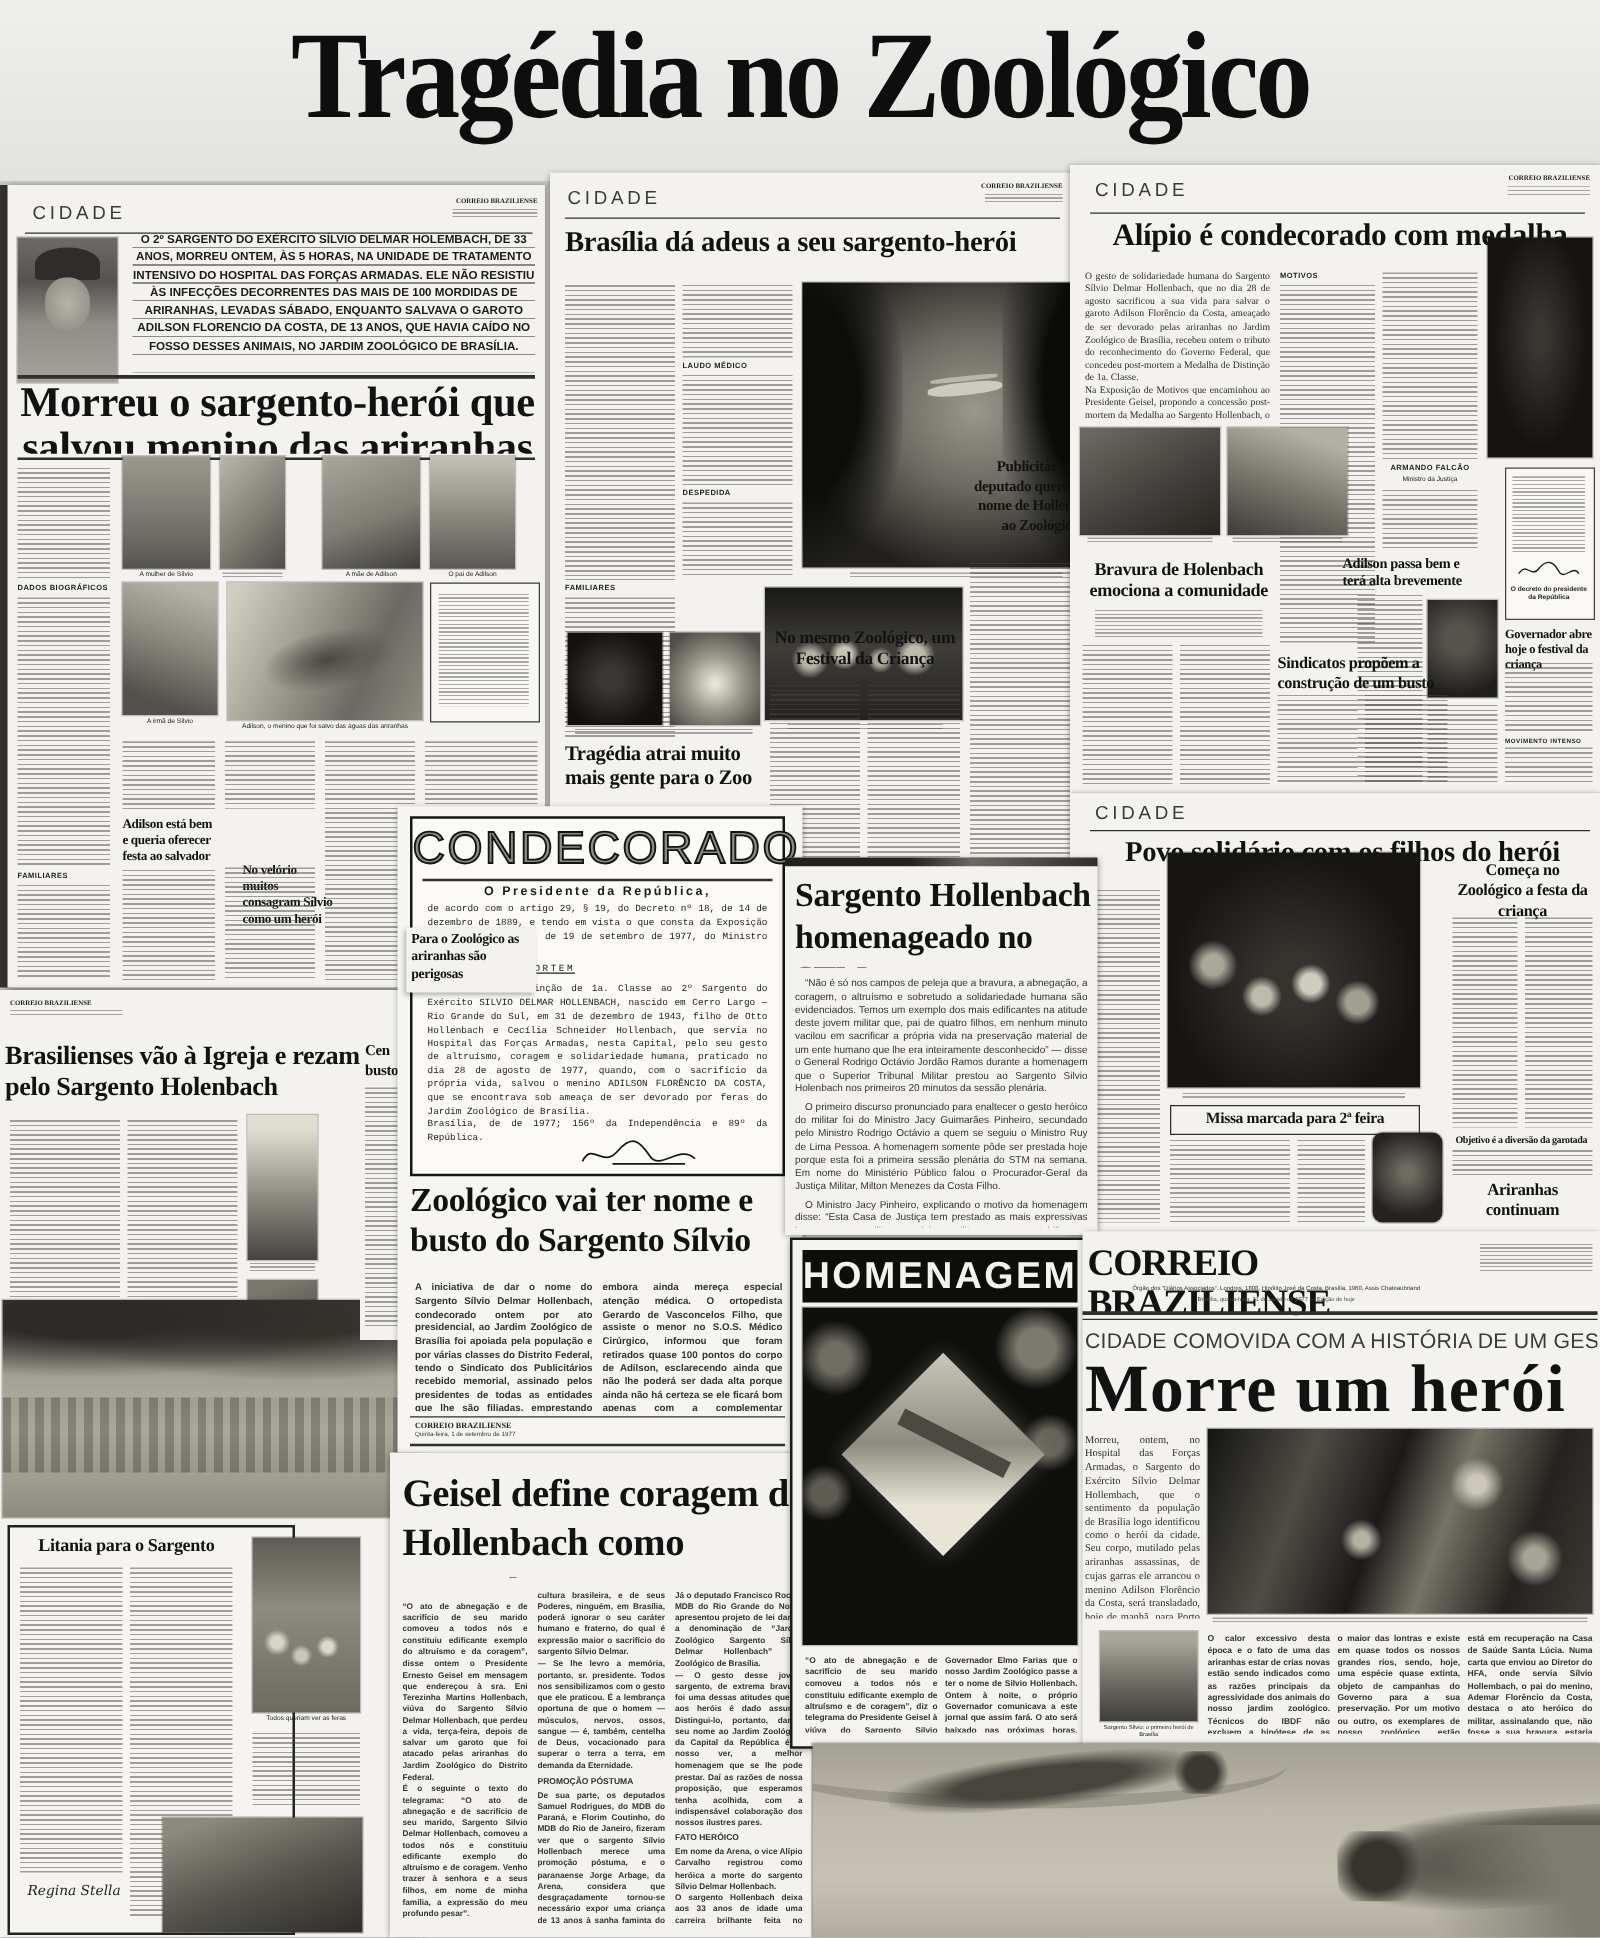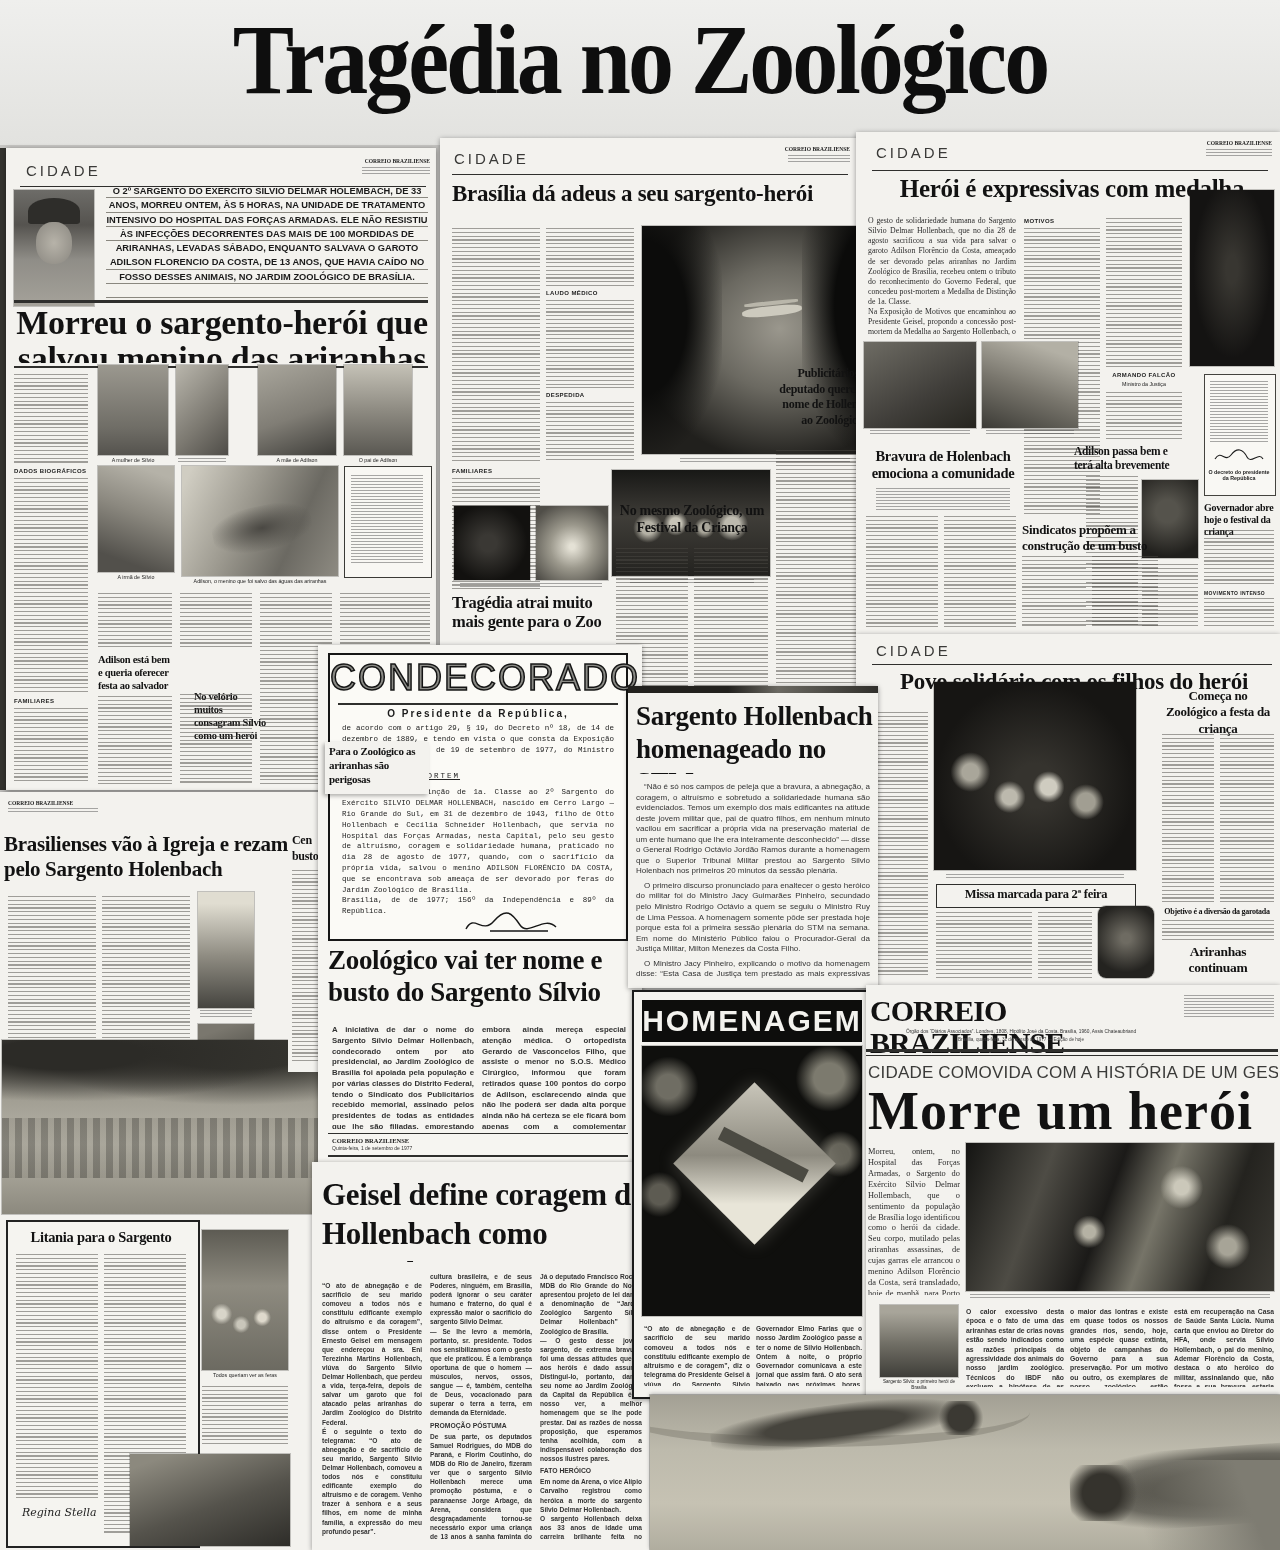--- a/index.html
+++ b/index.html
@@ -119,21 +119,21 @@
     <div class="abs h ctr" style="left:176px;top:365px;width:152px;font-size:14px;line-height:1.2;">No mesmo Zoológico, um Festival da Criança</div>
     <div class="abs gk" style="left:176px;top:410px;width:72px;height:140px;"></div>
     <div class="abs gk" style="left:254px;top:410px;width:74px;height:140px;"></div>
   </div>
 
   <div class="clip" style="left:856px;top:132px;width:424px;height:502px;">
     <div class="abs cid" style="left:20px;top:12px;">CIDADE</div>
     <div class="abs papertag" style="left:330px;top:8px;width:86px;text-align:right;">CORREIO BRAZILIENSE</div>
     <div class="abs gkt" style="left:350px;top:17px;width:66px;height:8px;"></div>
     <div class="abs rl" style="left:16px;top:38px;width:396px;height:1px;"></div>
-    <div class="abs h ctr overflowh" style="left:24px;top:44px;width:384px;height:32px;font-size:25px;">Herói é expressivas com medalha</div>
+    <div class="abs h ctr overflowh" style="left:24px;top:44px;width:384px;height:32px;font-size:25px;">Alípio é condecorado com medalha</div>
     <div class="abs bs pre overflowh" style="left:12px;top:84px;width:148px;height:120px;">O gesto de solidariedade humana do Sargento Sílvio Delmar Hollenbach, que no dia 28 de agosto sacrificou a sua vida para salvar o garoto Adilson Florêncio da Costa, ameaçado de ser devorado pelas ariranhas no Jardim Zoológico de Brasília, recebeu ontem o tributo do reconhecimento do Governo Federal, que concedeu post-mortem a Medalha de Distinção de 1a. Classe.
 Na Exposição de Motivos que encaminhou ao Presidente Geisel, propondo a concessão post-mortem da Medalha ao Sargento Hollenbach, o Ministro Armando Falcão, da Justiça, afirma que a morte do militar “atingiu os sentimentos de todos nós que, nesse holocausto, vimos um belo, dramático e edificante exemplo de altruísmo, coragem e solidariedade humana”.
 Diz ainda o Ministro da Justiça que “de todo o Brasil surgiram e ainda chegam manifestações de reverente admiração e respeito pelo sacrifício do bravo Sargento Holenbach”.
 É o seguinte o texto do Decreto divulgado no final da tarde de ontem pela Assessoria de Imprensa da Presidência.</div>
     <div class="abs mlab" style="left:168px;top:86px;">MOTIVOS</div>
     <div class="abs gk" style="left:168px;top:96px;width:76px;height:286px;"></div>
     <div class="abs gk" style="left:250px;top:86px;width:76px;height:150px;"></div>
     <div class="abs mlab ctr" style="left:250px;top:240px;width:76px;">ARMANDO FALCÃO</div>
     <div class="abs cap" style="left:250px;top:249px;width:76px;">Ministro da Justiça</div>
     <div class="abs gk" style="left:250px;top:260px;width:76px;height:48px;"></div>
@@ -197,21 +197,21 @@
     <div class="abs gk" style="left:8px;top:104px;width:88px;height:248px;"></div>
     <div class="abs gk" style="left:102px;top:104px;width:88px;height:248px;"></div>
     <div class="abs ph" style="left:198px;top:100px;width:56px;height:116px;background:linear-gradient(180deg,#e0ddd1 10%,#8f8c82 55%,#45443f);"></div>
     <div class="abs gkt" style="left:200px;top:218px;width:52px;height:8px;"></div>
     <div class="abs ph" style="left:198px;top:232px;width:56px;height:112px;background:linear-gradient(160deg,#7a776e 10%,#3b3a35 60%,#191816);"></div>
     <div class="abs gkt" style="left:200px;top:346px;width:52px;height:8px;"></div>
     <div class="abs ph" style="left:2px;top:248px;width:334px;height:174px;background:linear-gradient(180deg,#76746b 0%,#9e9b90 30%,#b7b4a8 60%,#8c897e 100%);">
       <div class="abs" style="left:0;top:0;width:334px;height:70px;background:radial-gradient(ellipse at 20% 20%,#2c2b27 20%,rgba(0,0,0,0) 60%),radial-gradient(ellipse at 70% 10%,#34332e 25%,rgba(0,0,0,0) 65%);"></div>
       <div class="abs" style="left:0;top:78px;width:334px;height:60px;background:repeating-linear-gradient(90deg,rgba(30,29,26,.55) 0 7px,rgba(120,117,108,.35) 7px 13px);opacity:.6;"></div>
     </div>
-    <div class="abs" style="left:6px;top:428px;width:190px;height:324px;border:2px solid #222;background:#f5f4f0;">
+    <div class="abs" style="left:6px;top:428px;width:190px;height:324px;border:2px solid #222;background:#f5f4f0;padding-left:36px;">
       <div class="abs h ctr" style="left:8px;top:8px;width:170px;font-size:14.5px;">Litania para o Sargento</div>
       <div class="abs gk" style="left:8px;top:32px;width:82px;height:244px;"></div>
       <div class="abs gk" style="left:96px;top:32px;width:82px;height:280px;"></div>
       <div class="abs sig" style="left:14px;top:284px;">Regina Stella</div>
     </div>
     <div class="abs ph" style="left:202px;top:438px;width:86px;height:140px;background:linear-gradient(180deg,#5d5b53 0%,#8e8b80 40%,#6c6a61 100%);">
       <div class="abs" style="left:4px;top:56px;width:78px;height:70px;background:radial-gradient(circle at 20% 40%,#d8d5c9 6%,rgba(0,0,0,0) 14%),radial-gradient(circle at 45% 55%,#c9c6ba 7%,rgba(0,0,0,0) 15%),radial-gradient(circle at 72% 45%,#ded9cc 6%,rgba(0,0,0,0) 13%);"></div>
     </div>
     <div class="abs cap" style="left:202px;top:580px;width:86px;">Todos queriam ver as feras</div>
     <div class="abs gk" style="left:202px;top:594px;width:86px;height:60px;"></div>

